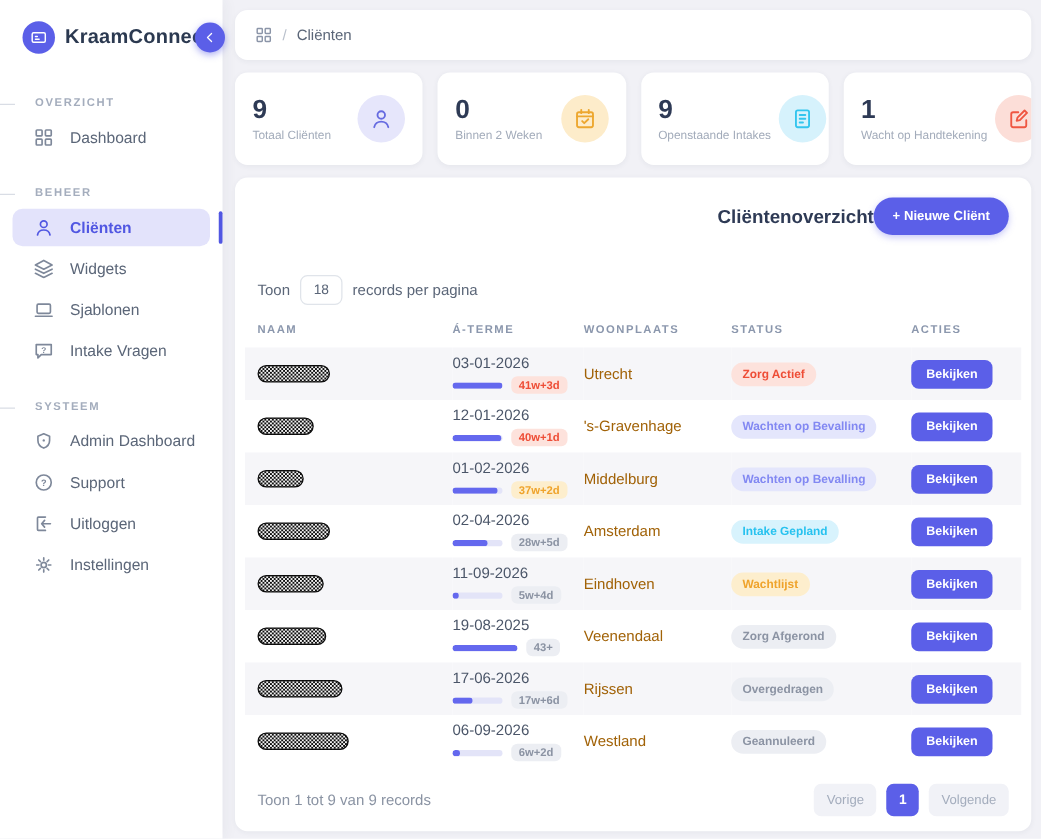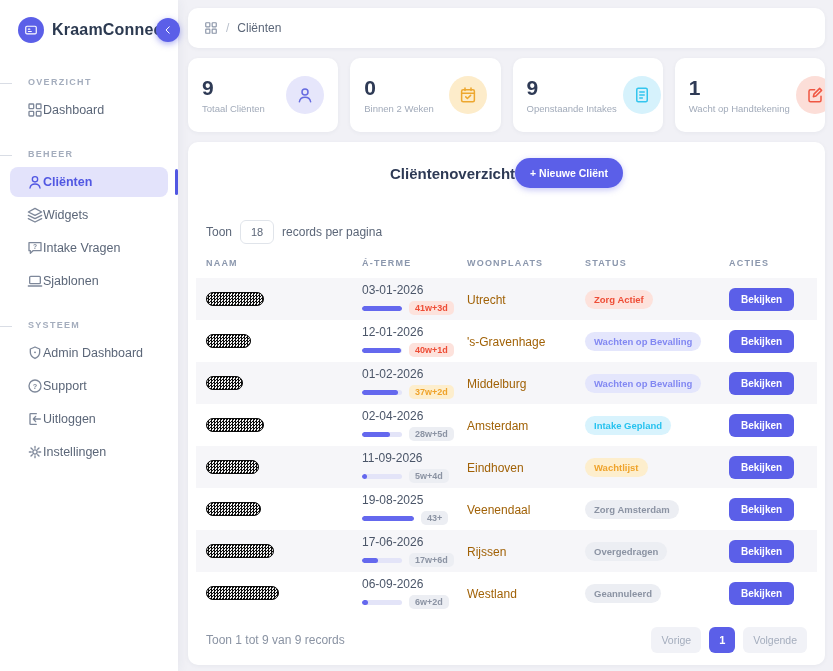--- a/index.html
+++ b/index.html
@@ -19,21 +19,21 @@
   .logo-mark { width:26px; height:26px; border-radius:50%; background:var(--accent,#5b5fe8);
                color:#fff; display:flex; align-items:center; justify-content:center; padding:6px; flex-shrink:0; }
   .logo-text { font-size:16px; font-weight:bold; color:#2b3950; letter-spacing:.2px; white-space:nowrap; }
   .collapse-btn { position:absolute; left:156px; top:18px; width:24px; height:24px; border-radius:50%;
                   background:var(--accent,#5b5fe8); color:#fff; border:none; cursor:pointer;
                   display:flex; align-items:center; justify-content:center; padding:6px;
                   box-shadow:0 2px 6px rgba(91,95,232,.5); }
   .nav-section { margin:24px 0 8px; position:relative; padding-left:28px; font-size:9px;
                  color:#a4adbd; letter-spacing:1.3px; font-weight:bold; }
   .nav-section::before { content:""; position:absolute; left:0; top:55%; width:12px; border-top:1px solid #d9dde5; }
-  .nav-item { display:flex; align-items:center; margin:3px 10px; padding:7px 6px 7px 17px;
+  .nav-item { display:flex; align-items:center; gap:13px; margin:3px 10px; padding:7px 6px 7px 17px;
               border-radius:8px; color:#5b6678; font-size:12.5px; cursor:pointer; position:relative; }
   .nav-icon { width:16px; height:16px; color:#7e889a; flex-shrink:0; }
   .nav-item.active { background:var(--accent-light,#e3e3fb); color:#5157e2; font-weight:bold; }
   .nav-item.active .nav-icon { color:#5157e2; }
   .nav-item.active::after { content:""; position:absolute; right:-10px; top:2px; bottom:2px; width:3px;
                             background:#5157e2; border-radius:2px; }
 
   
   .main { position:absolute; left:178px; right:0; top:0; bottom:0; padding:8px 8px 6px 10px;
           display:flex; flex-direction:column; }
@@ -49,21 +49,21 @@
                display:flex; align-items:center; justify-content:space-between;
                box-shadow:0 1px 4px rgba(40,50,80,.05); overflow:hidden; }
   .stat-value { font-size:21px; font-weight:bold; color:#2e3a55; line-height:1.1; }
   .stat-label { font-size:9.5px; color:#a2abba; margin-top:4px; white-space:nowrap; }
   .stat-icon { width:38px; height:38px; border-radius:50%; display:flex; align-items:center;
                justify-content:center; padding:10px; flex-shrink:0; margin-left:6px; }
 
   .table-card { background:#fff; border-radius:10px; margin-top:10px; flex:1;
                 padding:16px 18px 0; box-shadow:0 1px 4px rgba(40,50,80,.05);
                 display:flex; flex-direction:column; overflow:hidden; }
-  .card-head { display:flex; justify-content:center; align-items:center; }
+  .card-head { display:flex; justify-content:flex-end; align-items:center; }
   .card-title { font-size:15px; font-weight:bold; color:#2e3a55; }
   .new-btn { background:var(--accent,#5b5fe8); color:#fff; border:none; border-radius:999px;
              padding:9px 15px; font-size:10.5px; font-weight:bold; cursor:pointer;
              box-shadow:0 2px 6px rgba(91,95,232,.35); }
 
   .controls { display:flex; justify-content:space-between; align-items:center; margin-top:32px;
               font-size:12px; color:#5b6678; }
   .left-controls, .right-controls { display:flex; align-items:center; gap:8px; }
   .page-size { min-width:34px; height:24px; border:1px solid #e0e4ea; border-radius:6px;
                display:flex; align-items:center; justify-content:center; font-size:11px;
@@ -150,34 +150,34 @@
             <path d="M12 2 2 7.5l10 5 10-5L12 2z"></path>
             <path d="M2 12.5l10 5 10-5"></path>
             <path d="M2 17.5l10 5 10-5"></path>
           </svg>
         </span>
         <span>Widgets</span>
       </div>
       <div class="nav-item">
         <span class="nav-icon">
           <svg viewBox="0 0 24 24" fill="none" stroke="currentColor" stroke-width="2" stroke-linecap="round" stroke-linejoin="round">
+            <rect x="4" y="5" width="16" height="11" rx="1.5"></rect>
+            <path d="M2 19.5h20"></path>
+          </svg>
+        </span>
+        <span>Sjablonen</span>
+      </div>
+      <div class="nav-item">
+        <span class="nav-icon">
+          <svg viewBox="0 0 24 24" fill="none" stroke="currentColor" stroke-width="2" stroke-linecap="round" stroke-linejoin="round">
             <path d="M21 4v12H9l-4 4v-4H3V4h18z"></path>
             <text x="12" y="13.5" text-anchor="middle" font-size="10" font-weight="bold" fill="currentColor" stroke="none">?</text>
           </svg>
         </span>
         <span>Intake Vragen</span>
-      </div>
-      <div class="nav-item">
-        <span class="nav-icon">
-          <svg viewBox="0 0 24 24" fill="none" stroke="currentColor" stroke-width="2" stroke-linecap="round" stroke-linejoin="round">
-            <rect x="4" y="5" width="16" height="11" rx="1.5"></rect>
-            <path d="M2 19.5h20"></path>
-          </svg>
-        </span>
-        <span>Sjablonen</span>
       </div>
       <div class="nav-section">SYSTEEM</div>
       <div class="nav-item">
         <span class="nav-icon">
           <svg viewBox="0 0 24 24" fill="none" stroke="currentColor" stroke-width="2" stroke-linecap="round" stroke-linejoin="round">
             <path d="M12 3l7 3v5c0 4.6-3 7.6-7 9.2-4-1.6-7-4.6-7-9.2V6l7-3z"></path>
             <circle cx="12" cy="11" r="1.4" fill="currentColor" stroke="none"></circle>
           </svg>
         </span>
         <span>Admin Dashboard</span>
@@ -403,21 +403,21 @@
             <td>
               <div class="date-text">19-08-2025</div>
               <div class="bar-row">
                 <div class="bar-track" style="width: 52px;">
                   <div class="bar-fill" style="width: 100%;"></div>
                 </div>
                 <span class="term-badge" style="background: rgb(236, 238, 243); color: rgb(139, 147, 163);">43+</span>
               </div>
             </td>
             <td><span class="city-text">Veenendaal</span></td>
-            <td><span class="status-badge" style="background: rgb(236, 238, 243); color: rgb(139, 147, 163);">Zorg Amsterdam</span></td>
+            <td><span class="status-badge" style="background: rgb(236, 238, 243); color: rgb(139, 147, 163);">Zorg Afgerond</span></td>
             <td><button class="view-btn">Bekijken</button></td>
           </tr>
           <tr>
             <td>
               <div class="redact" style="width: 68px;"></div>
             </td>
             <td>
               <div class="date-text">17-06-2026</div>
               <div class="bar-row">
                 <div class="bar-track" style="width: 40px;">

